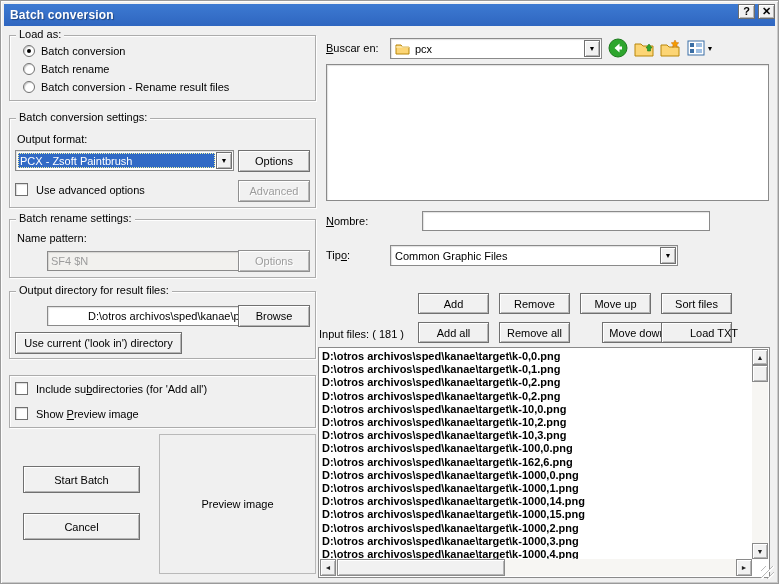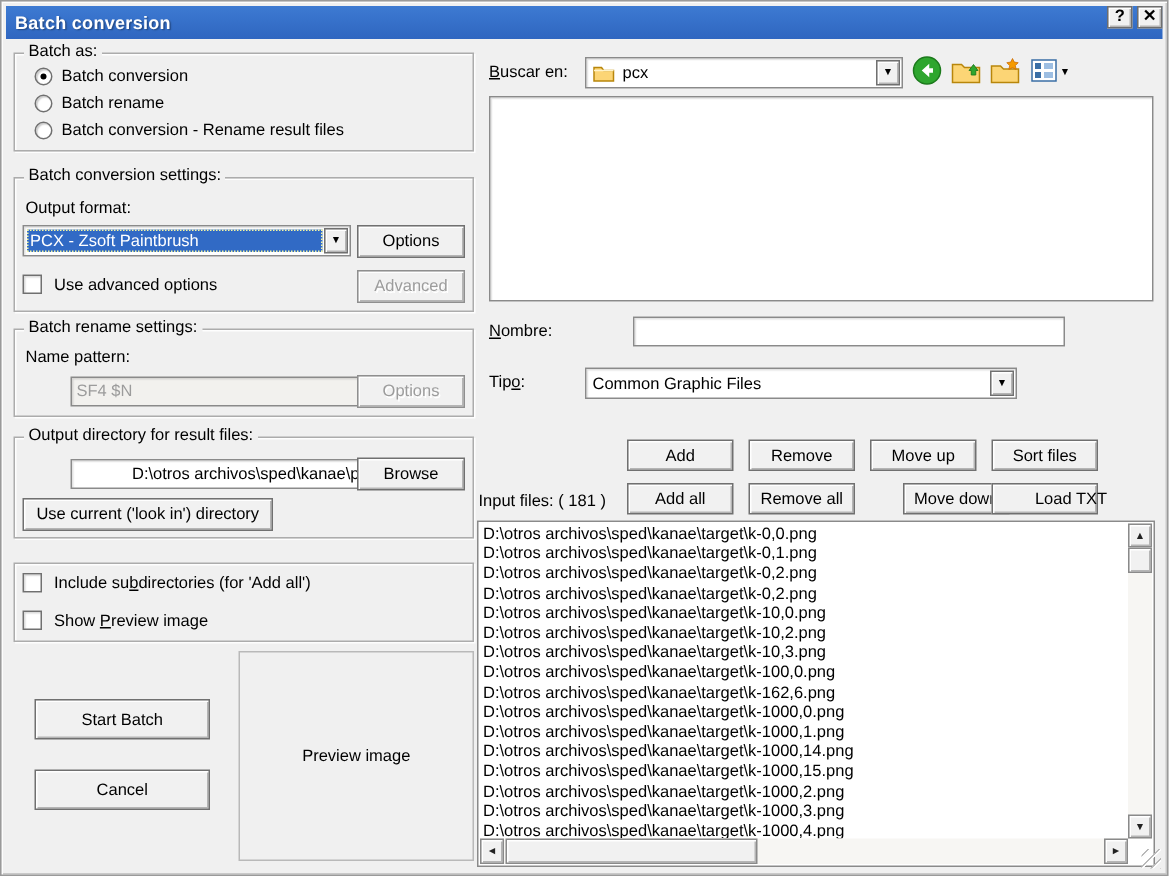--- a/index.html
+++ b/index.html
@@ -54,21 +54,21 @@
     border-radius:50%;box-shadow:inset 1px 1px 1px rgba(0,0,0,.2);}
   .radio.on::after{content:"";position:absolute;left:3px;top:3px;width:4px;height:4px;
     border-radius:50%;background:#000;}
 
   .panel-preview{position:absolute;border:1px solid #B9B9B9;
     display:flex;align-items:center;justify-content:center;}
 
   .listview{position:absolute;background:#fff;border:1px solid #8a8a8a;
     box-shadow:inset 1px 1px 1px rgba(0,0,0,.12);}
 
-  .filelist{position:absolute;border:1px solid #8a8a8a;background:#fff;}
+  .filelist{position:absolute;border:1px solid #8a8a8a;background:#fff;font-weight:bold;}
   .fl-items{position:absolute;left:1px;top:1px;right:17px;bottom:18px;background:#fff;
     overflow:hidden;padding:1px 0 0 2px;}
   .fl-items .item{line-height:13.2px;white-space:nowrap;}
 
   .sb-btn{background:#F1F1F1;border:1px solid #8a8a8a;
     box-shadow:inset 1px 1px 0 #fff, inset -1px -1px 0 #b5b5b5;
     display:flex;align-items:center;justify-content:center;font-size:7px;color:#222;}
   .sb-thumb{background:#F1F1F1;border:1px solid #8a8a8a;
     box-shadow:inset 1px 1px 0 #fff, inset -1px -1px 0 #b5b5b5;}
   .vscroll{position:absolute;top:1px;right:1px;width:16px;bottom:18px;background:#F7F6F3;}
@@ -93,21 +93,21 @@
 
   <div class="titlebar">
     <span class="title">Batch conversion</span>
   </div>
   <div class="tb-buttons">
     <div class="tb-btn">?</div>
     <div class="tb-btn">✕</div>
   </div>
 
   <div class="groupbox" style="left:8px;top:34px;width:307px;height:66px;">
-    <span class="legend">Batch as:</span>
+    <span class="legend">Load as:</span>
   </div>
   <span class="radio on" style="left:22px;top:44px;"></span>
   <span class="lbl" style="left:40px;top:44px;">Batch conversion</span>
   <span class="radio" style="left:22px;top:62px;"></span>
   <span class="lbl" style="left:40px;top:62px;">Batch rename</span>
   <span class="radio" style="left:22px;top:80px;"></span>
   <span class="lbl" style="left:40px;top:80px;">Batch conversion - Rename result files</span>
 
   <div class="groupbox" style="left:8px;top:117px;width:307px;height:90px;">
     <span class="legend">Batch conversion settings:</span>

